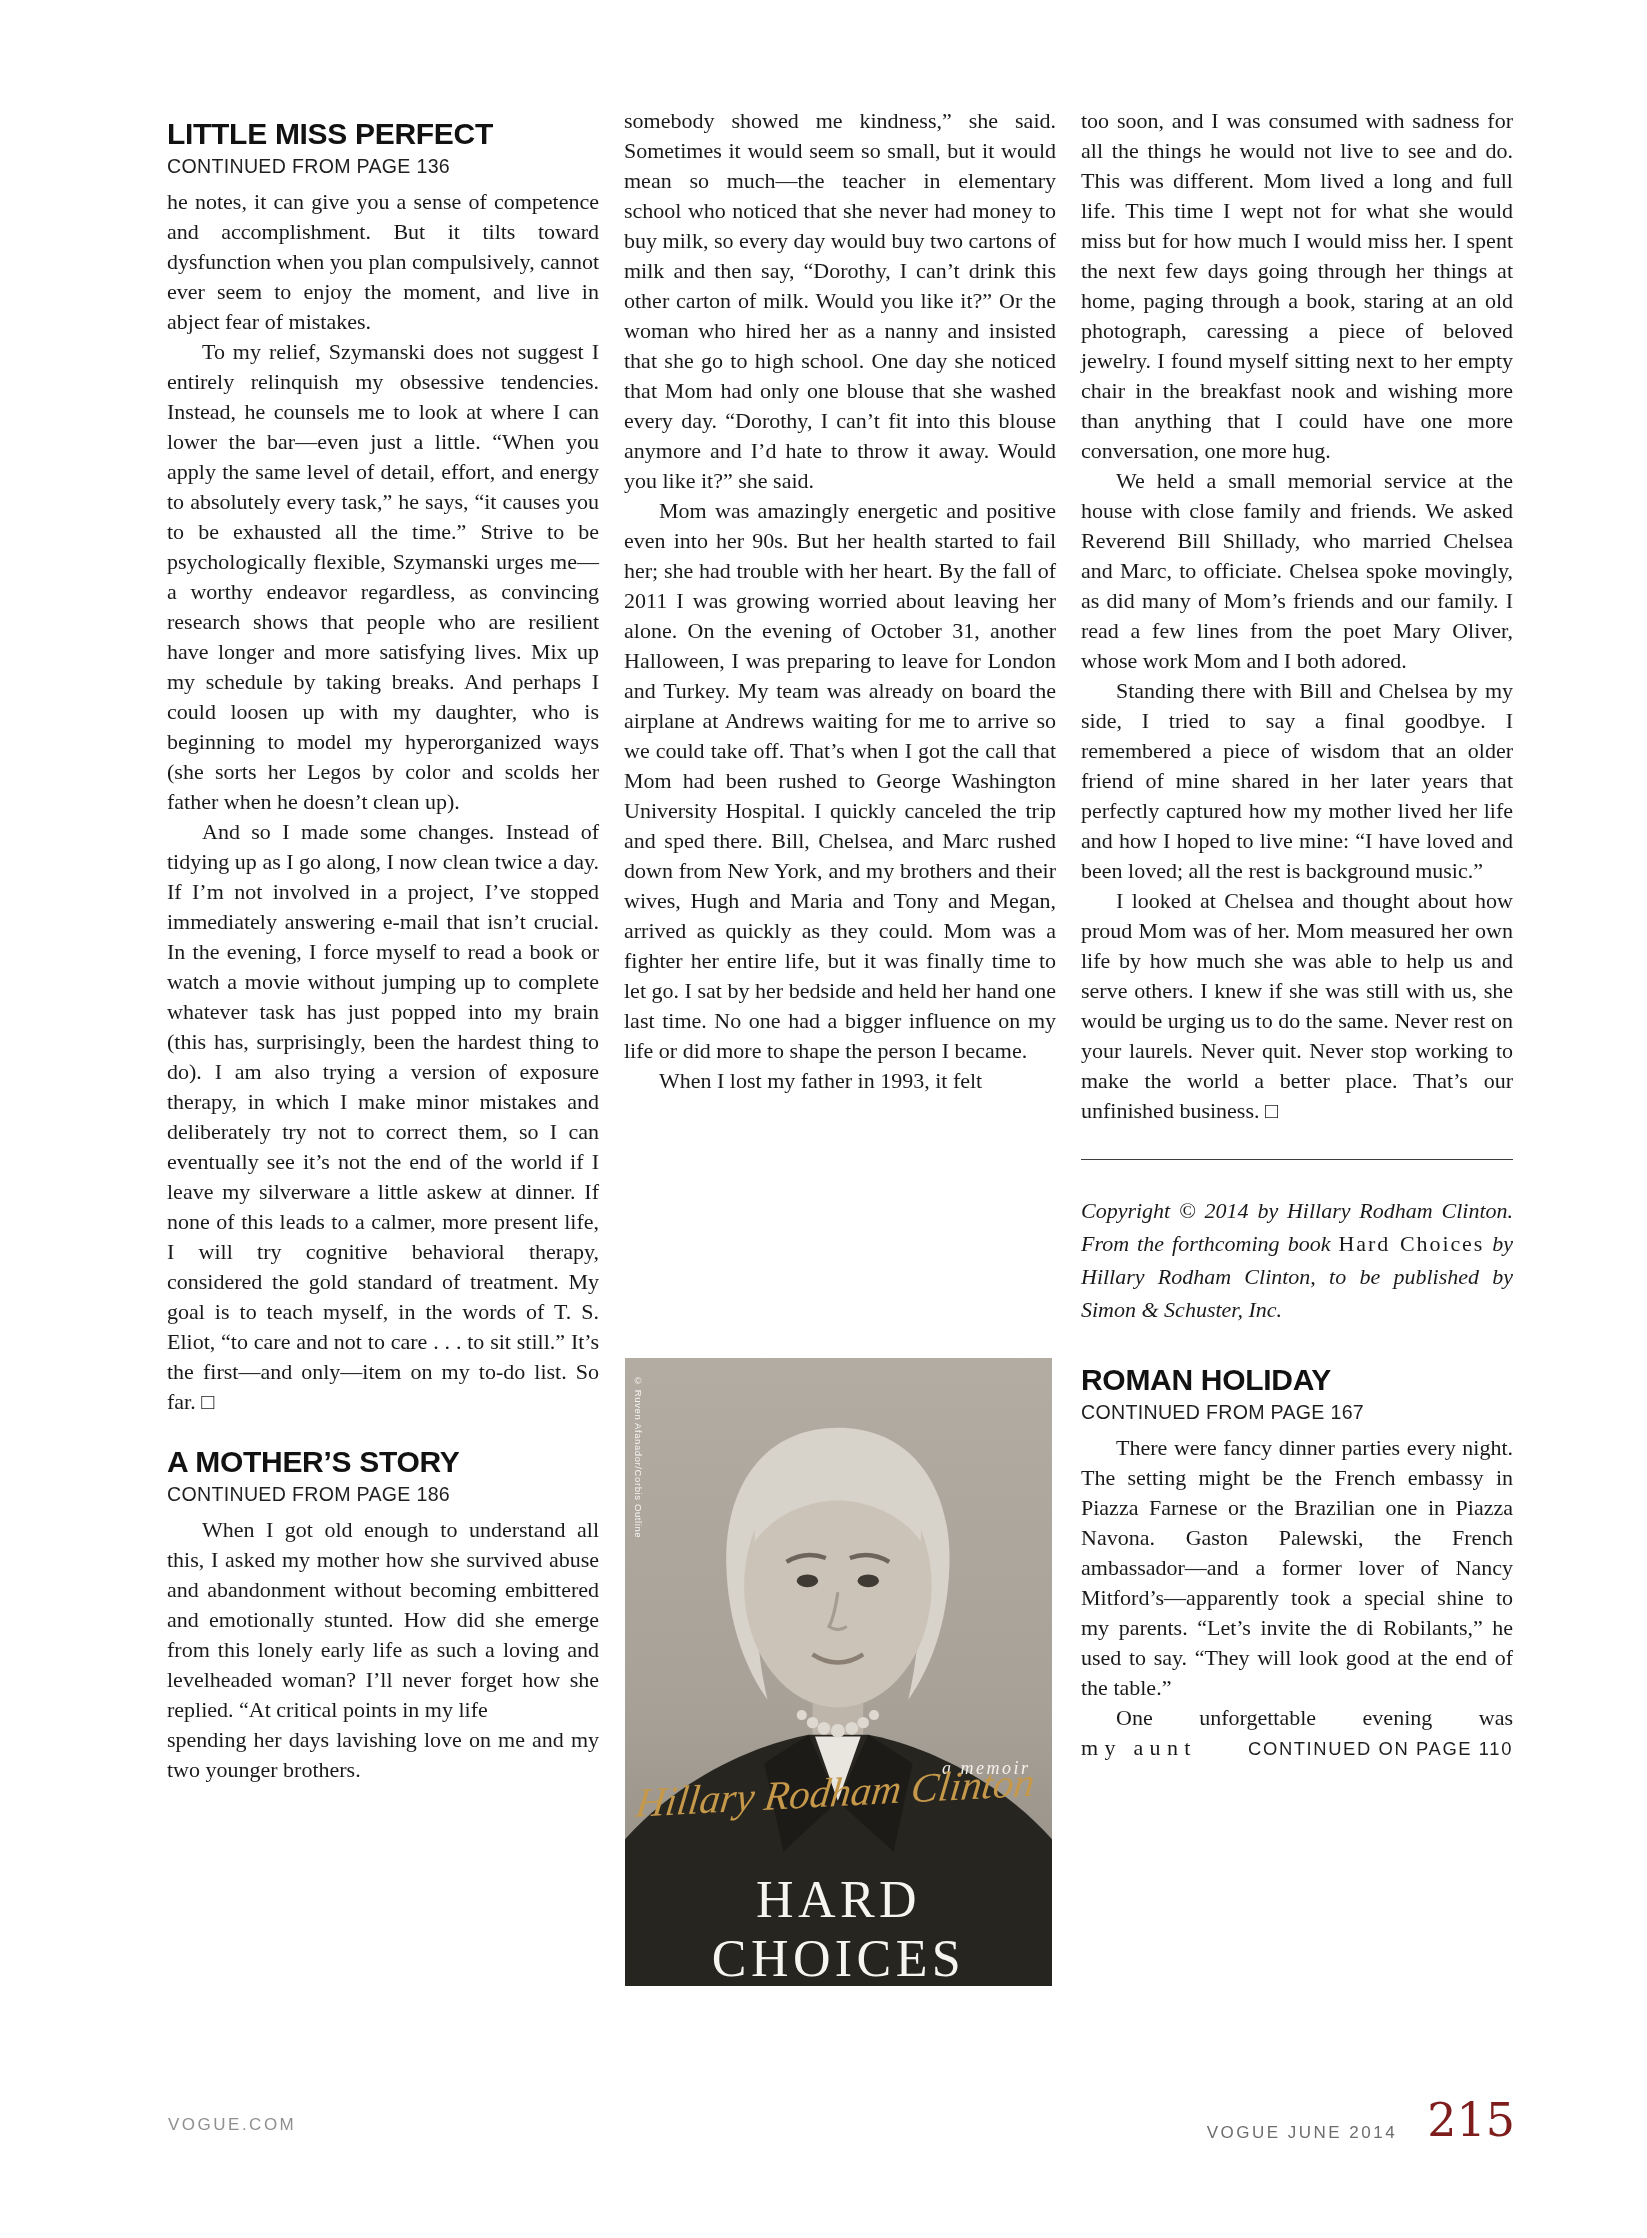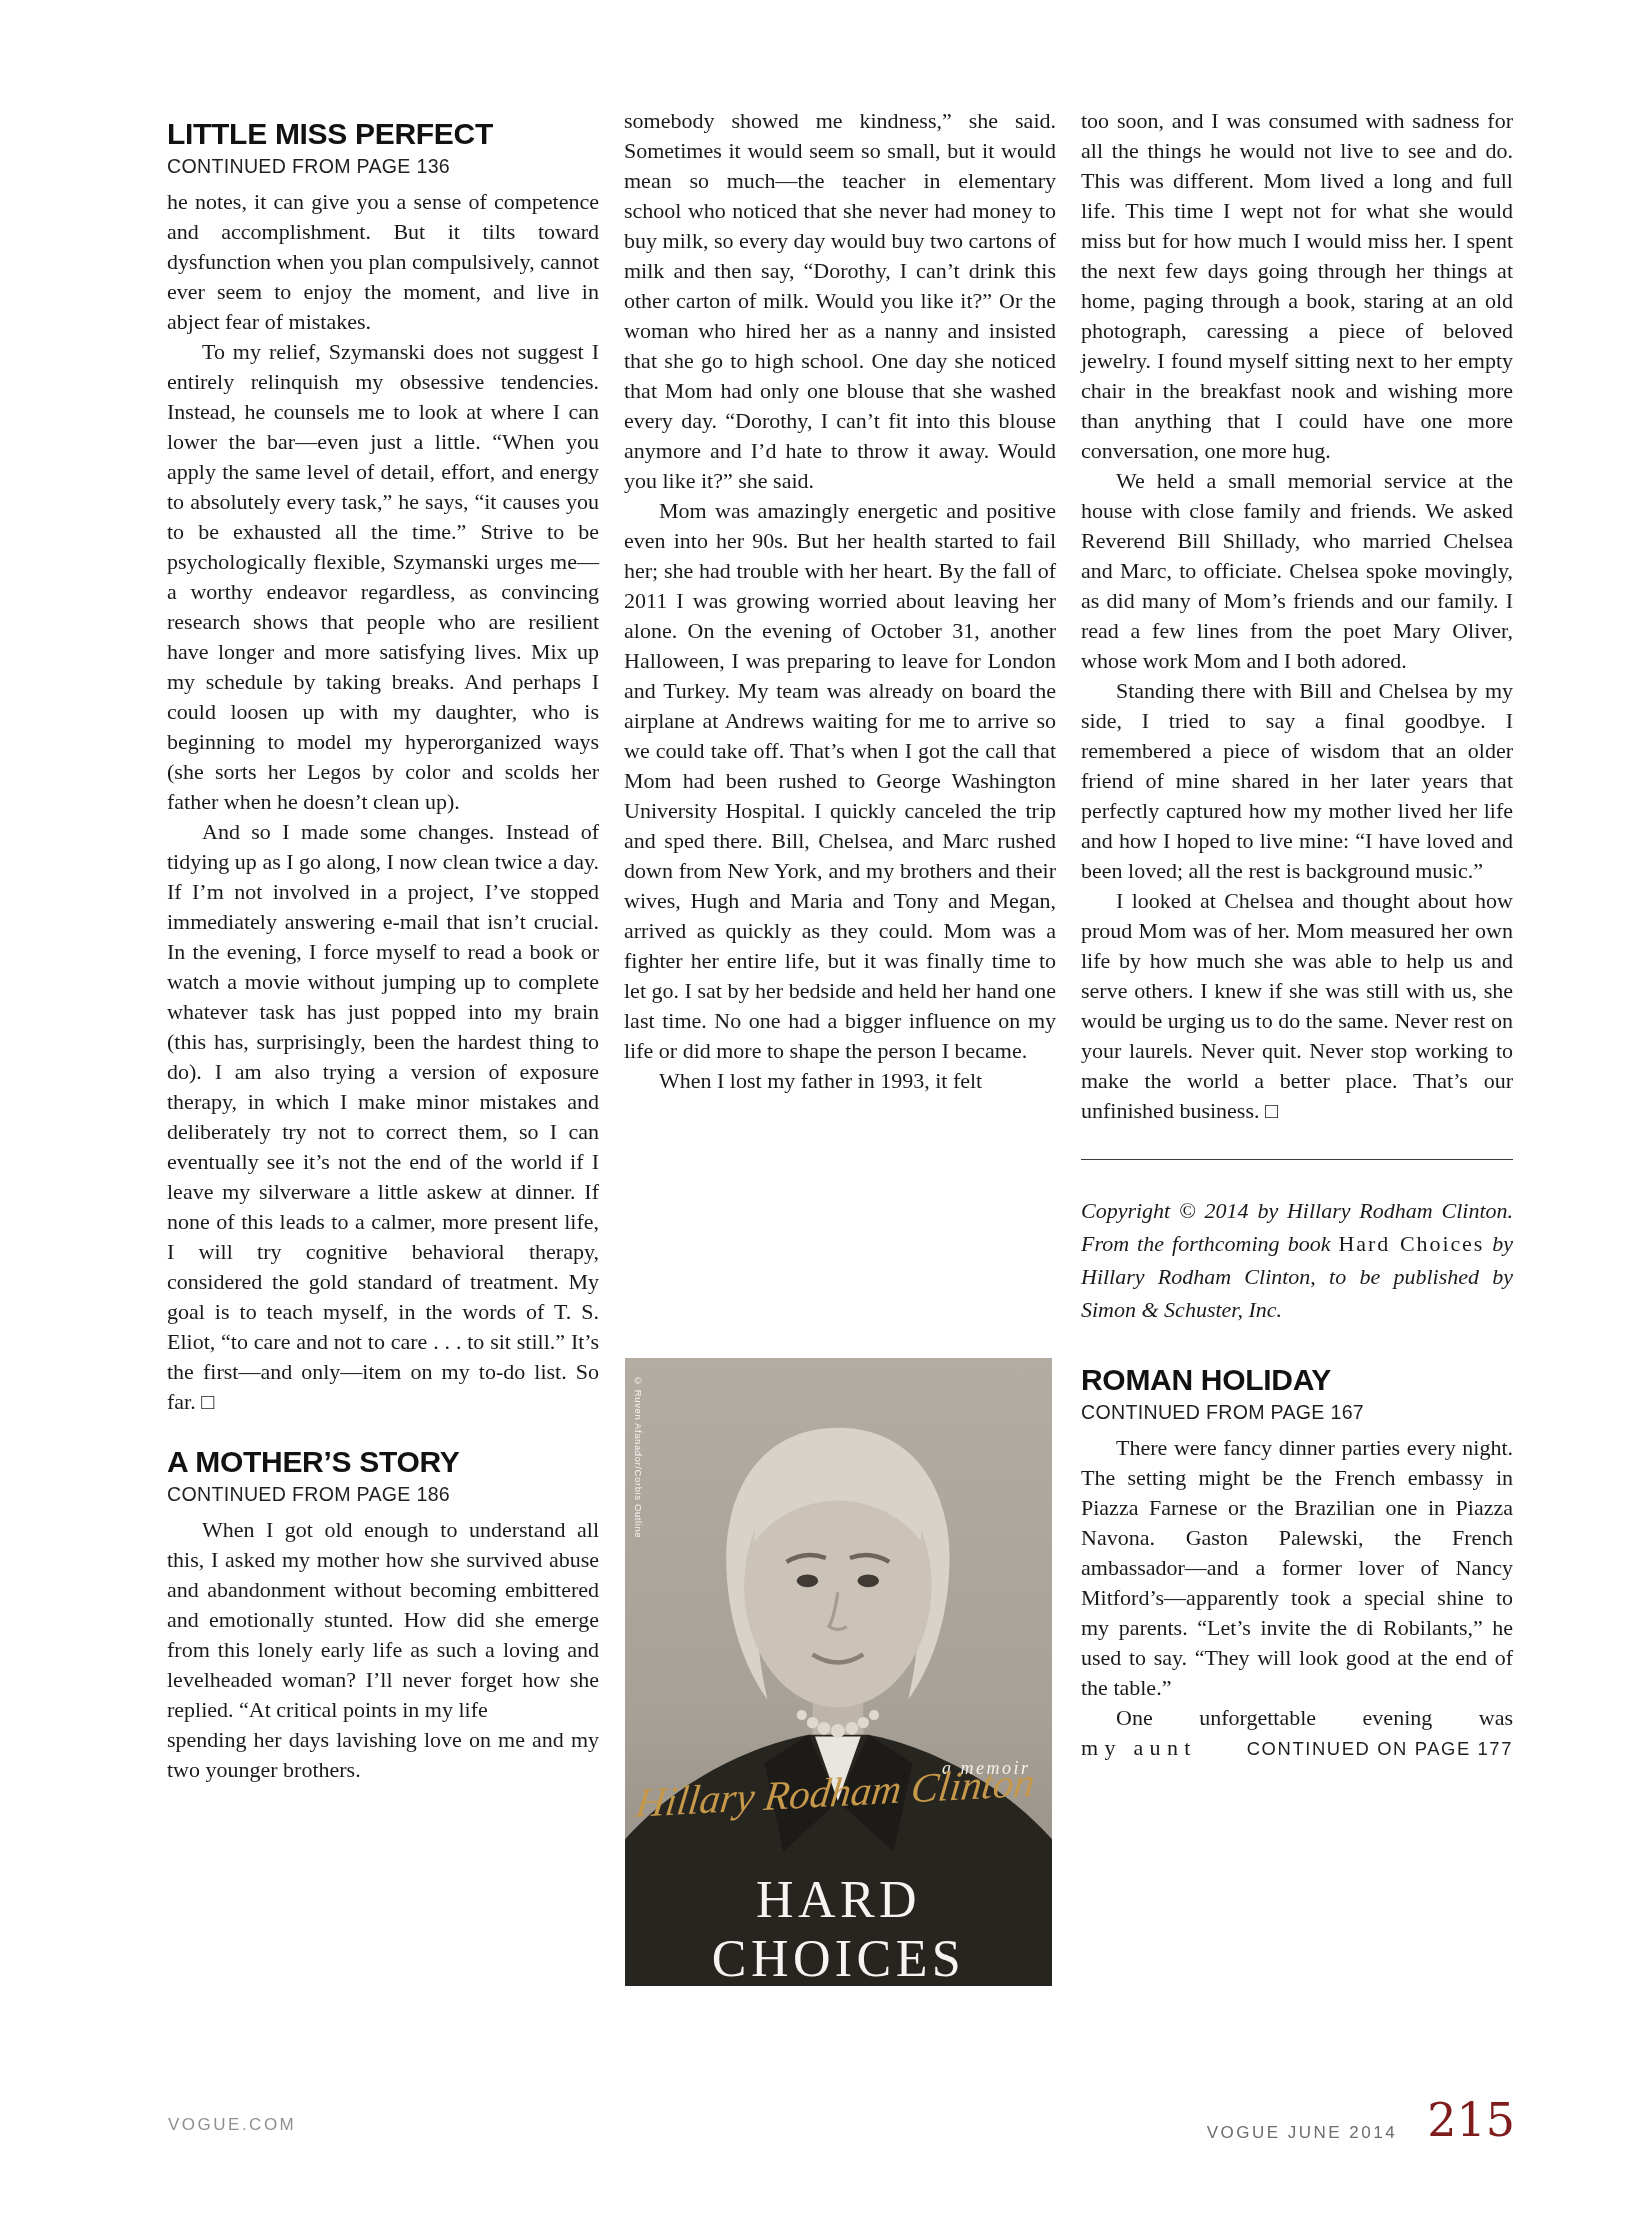--- a/index.html
+++ b/index.html
@@ -180,21 +180,21 @@
     <hr class="rule">
 
     <p class="copyright"><span>Copyright © 2014 by Hillary Rodham Clinton. From the forthcoming book </span><span class="book-title">Hard Choices</span><span> by Hillary Rodham Clinton, to be published by Simon &amp; Schuster, Inc.</span></p>
 
     <h2 class="headline">ROMAN HOLIDAY</h2>
     <div class="continued-from">CONTINUED FROM PAGE 167</div>
     <p class="body-p indent">There were fancy dinner parties every night. The setting might be the French embassy in Piazza Farnese or the Brazilian one in Piazza Navona. Gaston Palewski, the French ambassador—and a former lover of Nancy Mitford’s—apparently took a special shine to my parents. “Let’s invite the di Robilants,” he used to say. “They will look good at the end of the table.”</p>
     <p class="body-p indent stretch-line">One unforgettable evening was</p>
     <div class="aunt-row">
       <span class="aunt-word">my aunt</span>
-      <span class="continued-on">CONTINUED ON PAGE 177</span>
+      <span class="continued-on">CONTINUED ON PAGE 110</span>
     </div>
   </div>
 
   <div class="footer-left">VOGUE.COM</div>
   <div class="footer-right">
     <span class="footer-issue">VOGUE JUNE 2014</span>
     <span class="footer-page">215</span>
   </div>
 
 </div>

